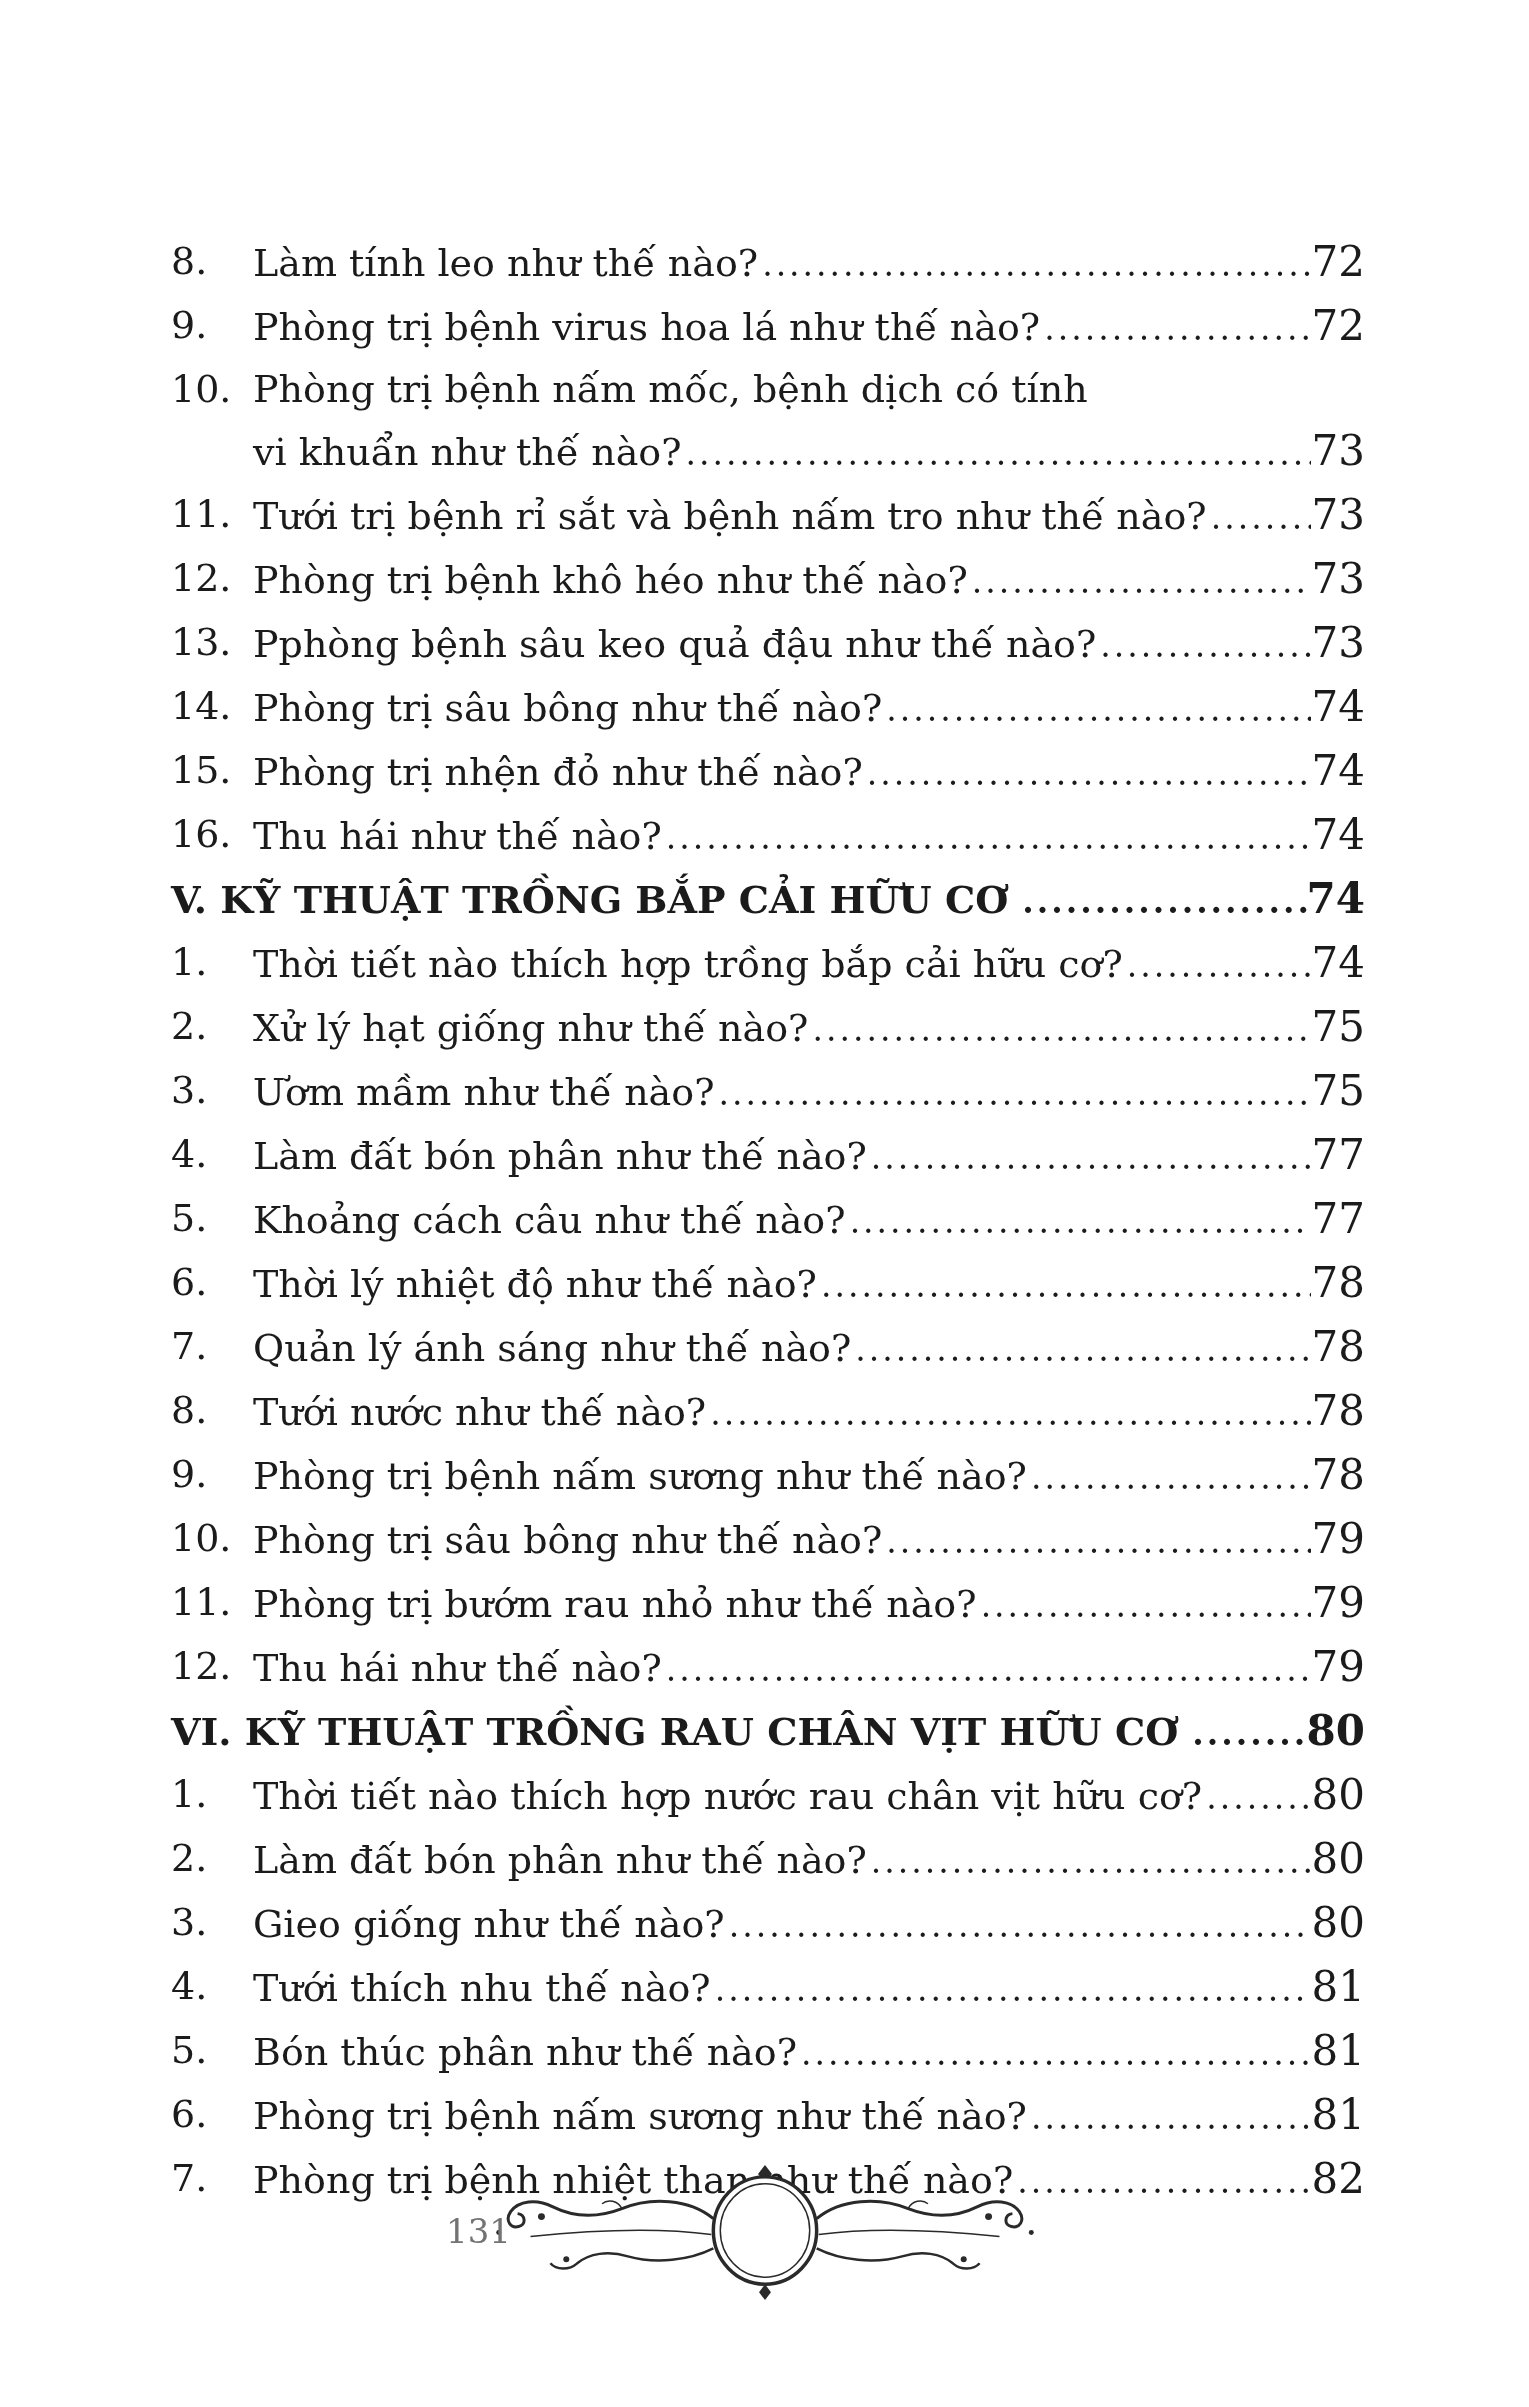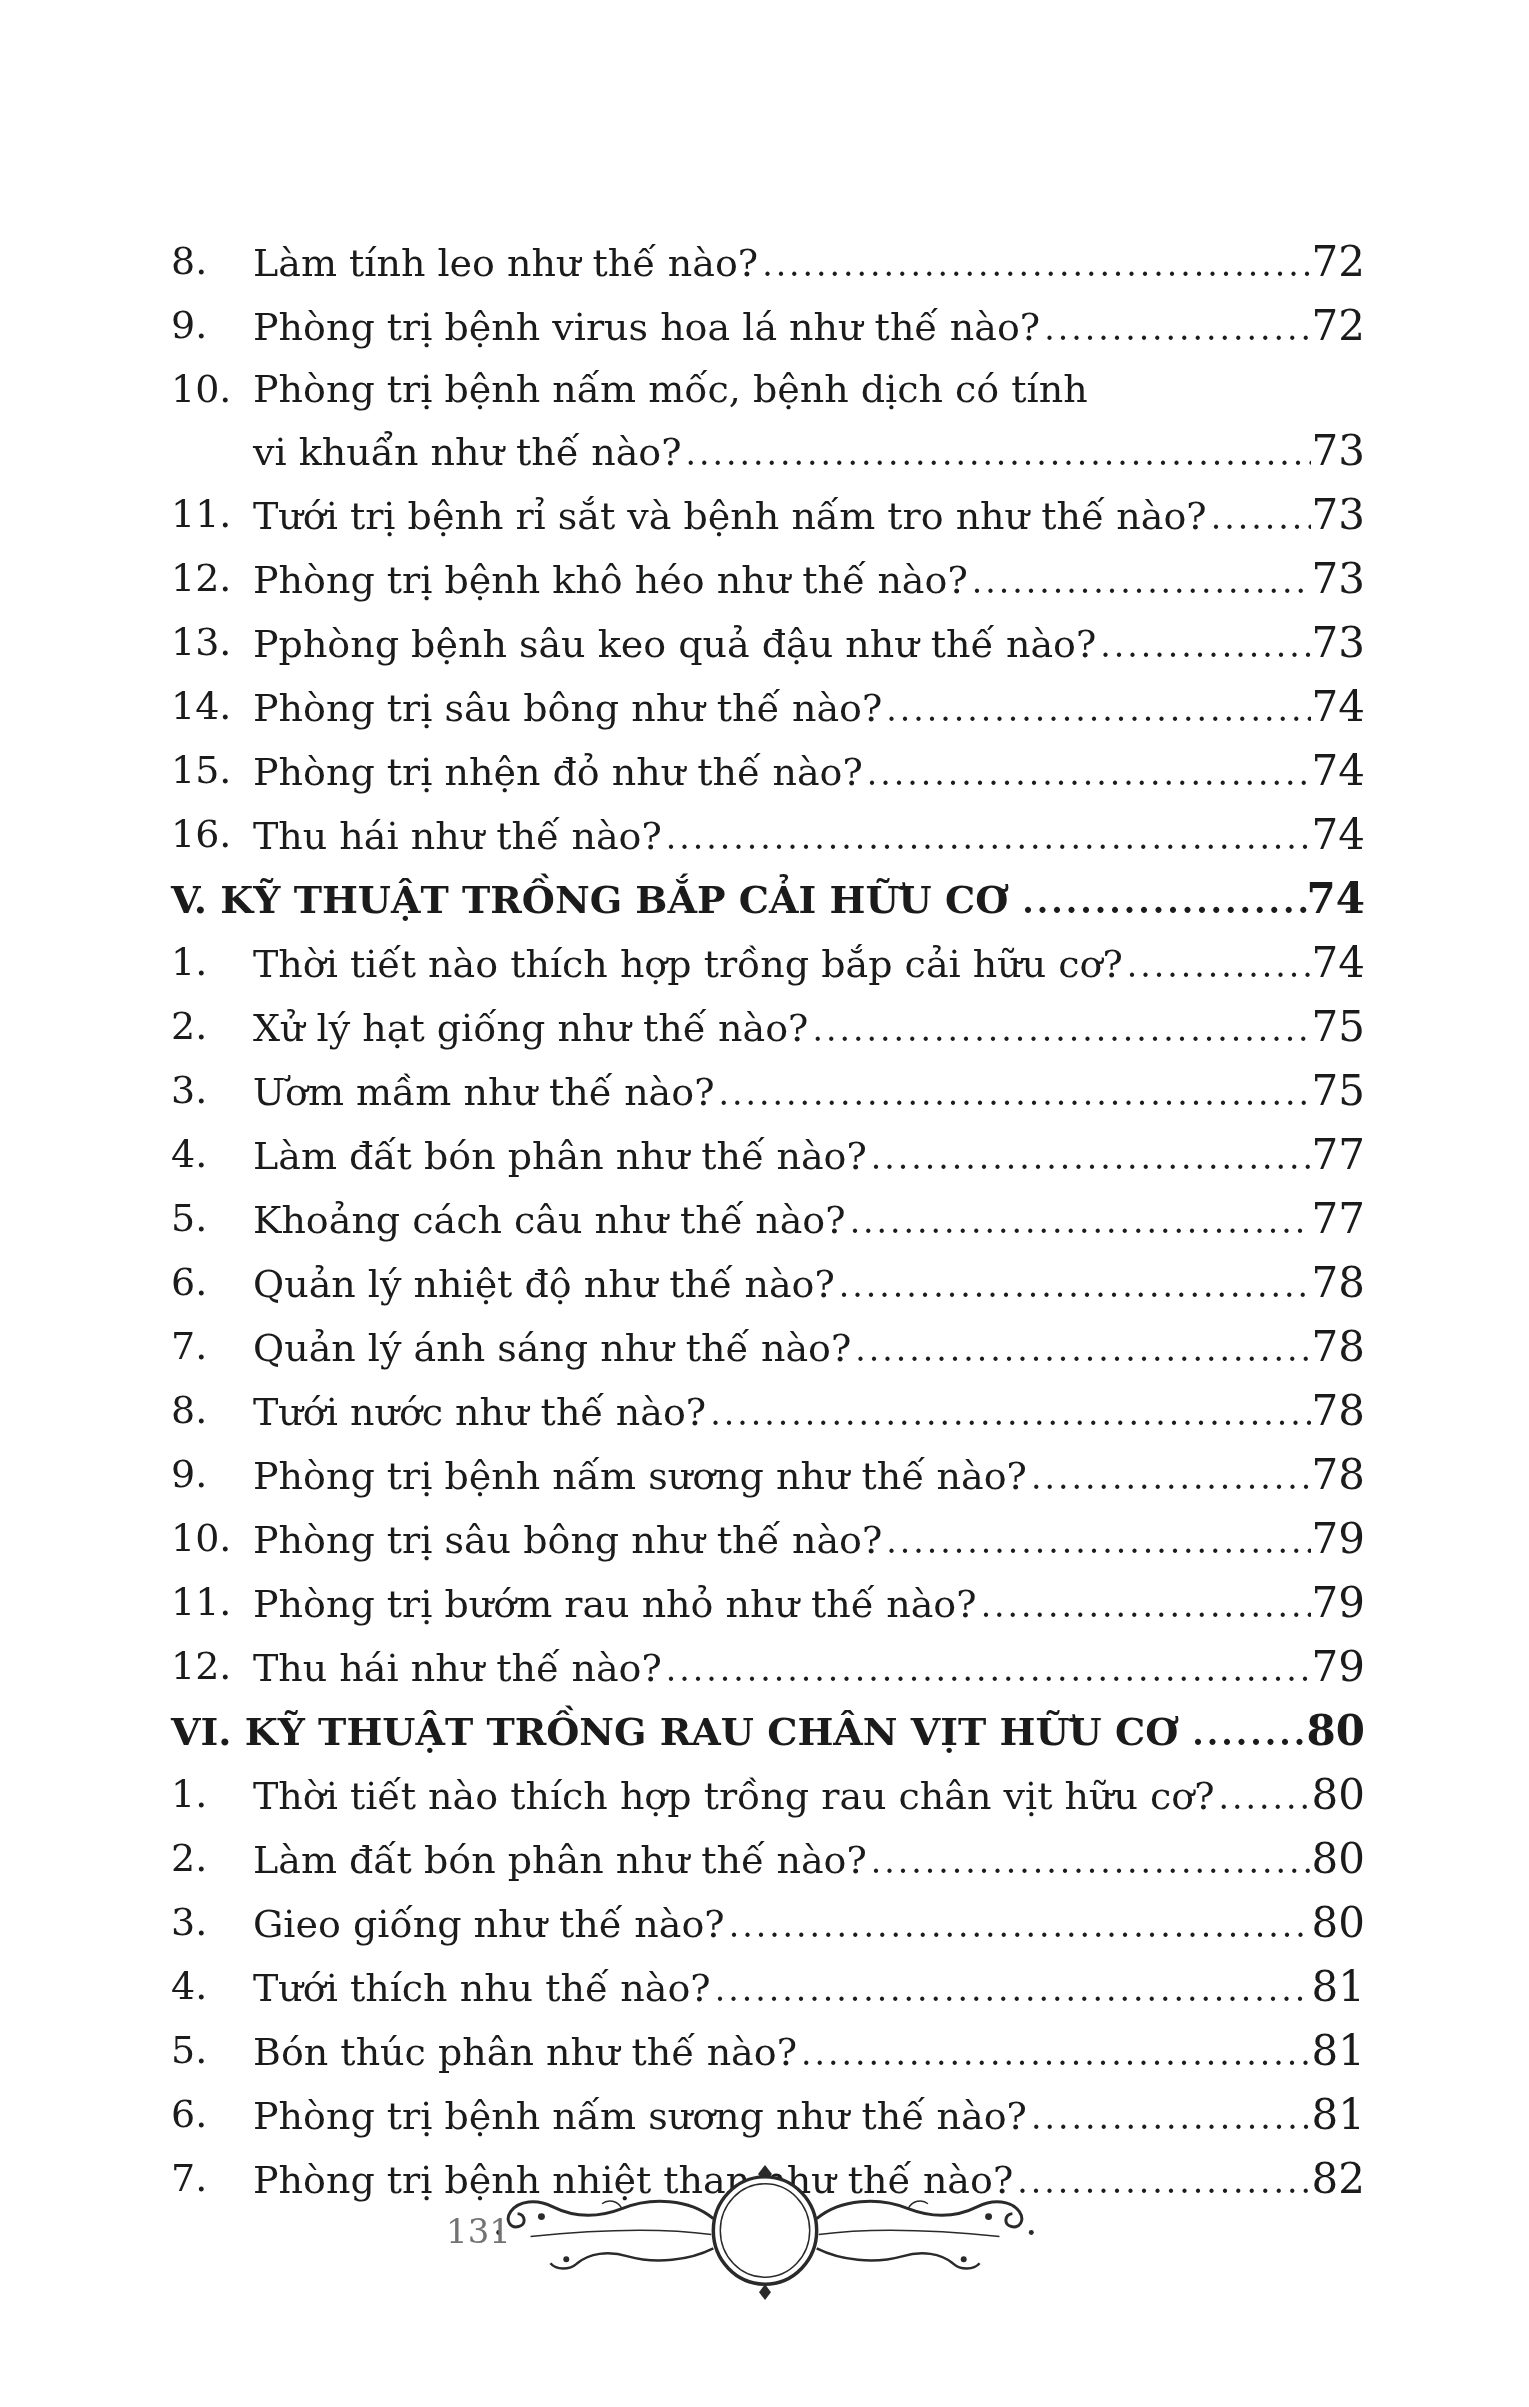--- a/index.html
+++ b/index.html
@@ -247,21 +247,21 @@
               <span class="title">Khoảng cách câu như thế nào?</span>
               <span class="dots"></span>
               <span class="pagenum">77</span>
             </div>
           </div>
         </div>
         <div class="entry">
           <span class="num">6.</span>
           <div class="entry-body">
             <div class="line">
-              <span class="title">Quản lý nhiệt độ như thế nào?</span>
+              <span class="title">Thời lý nhiệt độ như thế nào?</span>
               <span class="dots"></span>
               <span class="pagenum">78</span>
             </div>
           </div>
         </div>
         <div class="entry">
           <span class="num">7.</span>
           <div class="entry-body">
             <div class="line">
               <span class="title">Quản lý ánh sáng như thế nào?</span>
@@ -324,21 +324,21 @@
       <div class="toc-section">
         <div class="heading-row">
           <span class="heading-label">VI. KỸ THUẬT TRỒNG RAU CHÂN VỊT HỮU CƠ</span>
           <span class="dots"></span>
           <span class="pagenum">80</span>
         </div>
         <div class="entry">
           <span class="num">1.</span>
           <div class="entry-body">
             <div class="line">
-              <span class="title">Thời tiết nào thích hợp trồng rau chân vịt hữu cơ?</span>
+              <span class="title">Thời tiết nào thích hợp nước rau chân vịt hữu cơ?</span>
               <span class="dots"></span>
               <span class="pagenum">80</span>
             </div>
           </div>
         </div>
         <div class="entry">
           <span class="num">2.</span>
           <div class="entry-body">
             <div class="line">
               <span class="title">Làm đất bón phân như thế nào?</span>

